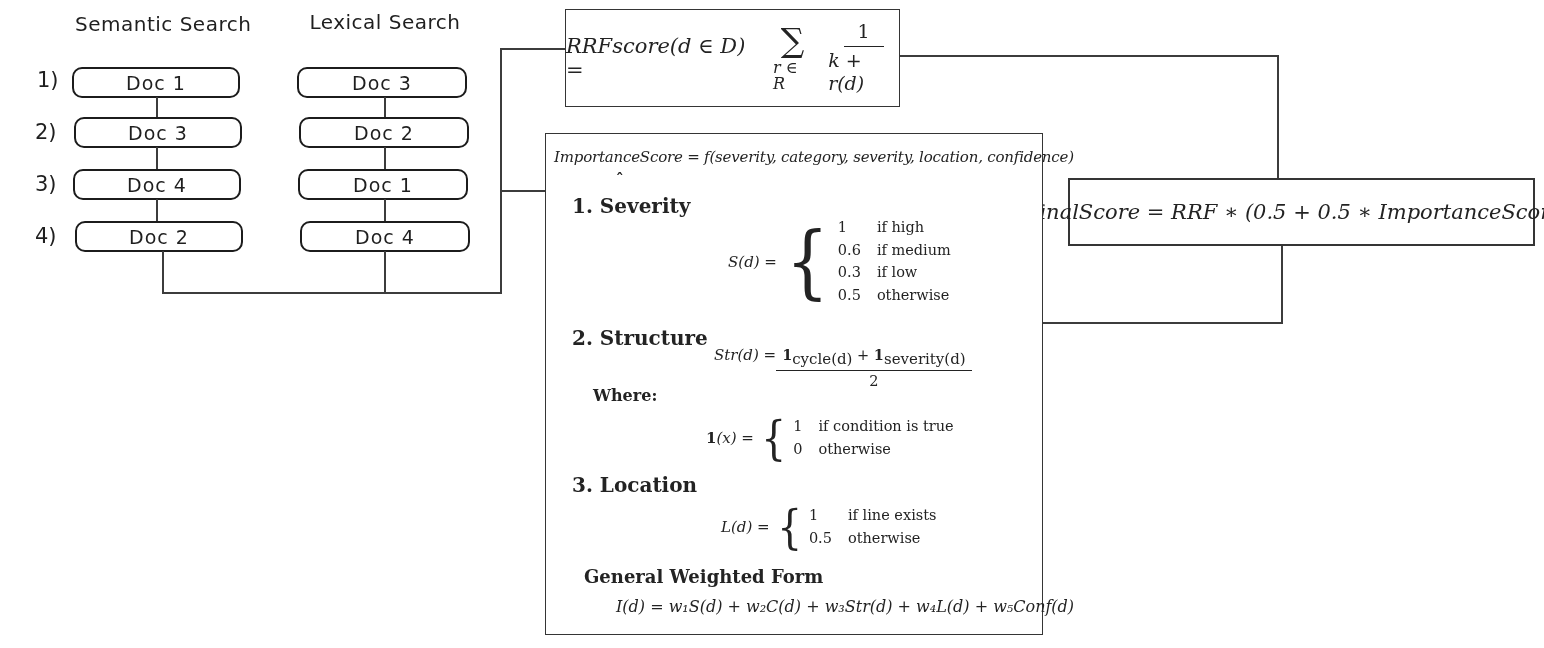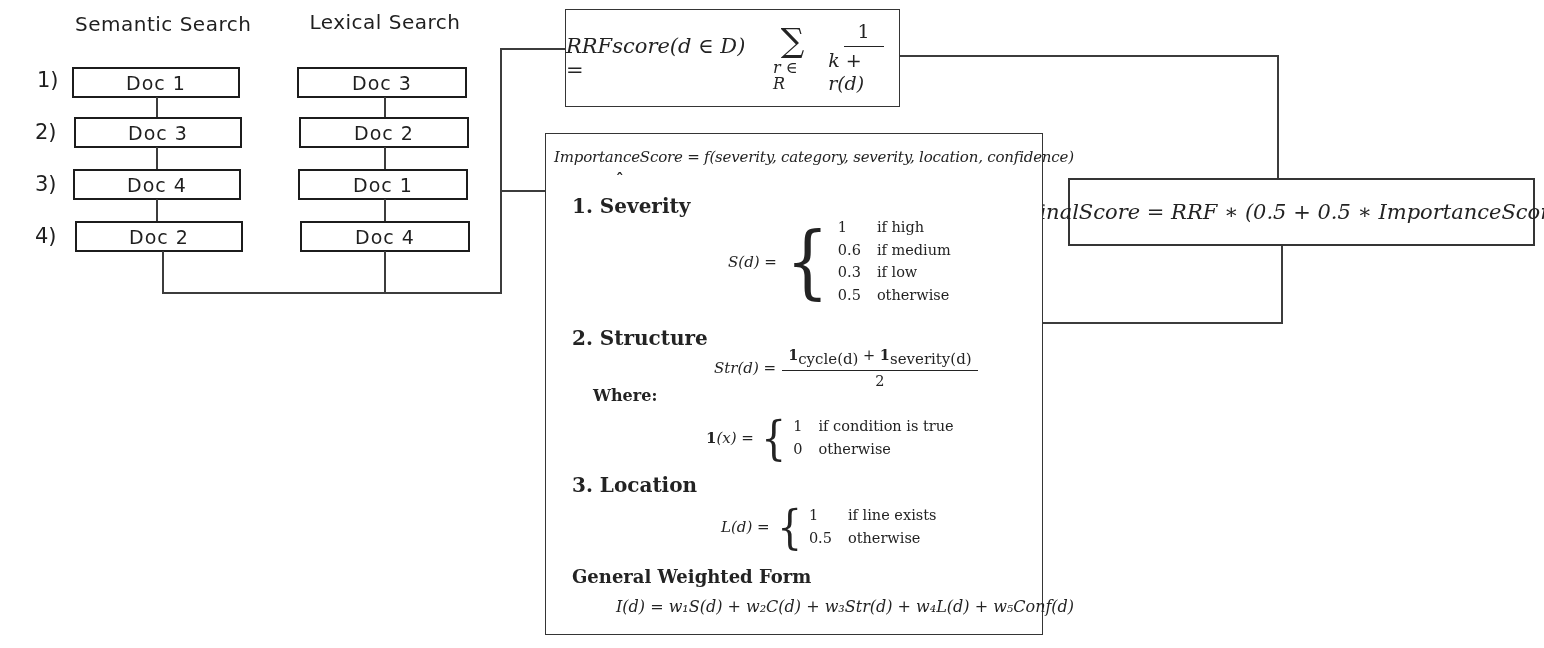--- a/index.html
+++ b/index.html
@@ -3,21 +3,21 @@
 <meta charset="utf-8">
 <style>
   html,body{margin:0;padding:0;background:#ffffff;}
   .canvas{position:relative;width:1544px;height:648px;background:#ffffff;overflow:hidden;
           font-family:"DejaVu Sans",sans-serif;color:#1c1c1c;}
 
   
   .hand{font-family:cursive, "DejaVu Sans", sans-serif;color:#1f1f1f;}
   .col-title{position:absolute;font-size:20px;letter-spacing:.5px;text-align:center;white-space:nowrap;}
   .rank{position:absolute;font-size:21px;}
-  .docbox{position:absolute;width:168px;height:31px;border:2.6px solid #1c1c1c;border-radius:0;
+  .docbox{position:absolute;width:168px;height:31px;border:2.6px solid #1c1c1c;border-radius:10px;
           background:#fff;display:flex;align-items:center;justify-content:center;
           font-size:19px;letter-spacing:1px;box-sizing:border-box;}
 
   
   .hline{position:absolute;height:1.5px;background:#3c3c3c;}
   .vline{position:absolute;width:1.5px;background:#3c3c3c;}
 
   
   .fbox{position:absolute;background:#fff;border:1.6px solid #353535;box-sizing:border-box;}
   .math{font-family:"DejaVu Serif","Liberation Serif",serif;color:#232323;}
@@ -48,21 +48,21 @@
   .cases{position:absolute;display:flex;align-items:center;gap:5px;}
   .cases .lhs{font-size:15px;font-style:italic;white-space:nowrap;}
   .brace{font-family:"DejaVu Serif",serif;font-weight:400;line-height:1;transform:scaleX(.85);}
   .brace.b4{font-size:80px;}
   .brace.b2{font-size:46px;}
   .caserows{display:grid;grid-template-columns:auto auto;column-gap:16px;row-gap:3px;
             font-size:14.5px;line-height:1.35;}
   .caserows .v{font-style:normal;}
   .caserows .c{font-style:normal;white-space:nowrap;}
 
-  .strf{position:absolute;display:flex;align-items:center;gap:6px;}
+  .strf{position:absolute;display:flex;}
   .strf .lhs{font-size:15px;font-style:italic;}
   .sfrac{display:inline-flex;flex-direction:column;align-items:center;line-height:1.2;}
   .sfrac .snum{border-bottom:1.3px solid #232323;padding:0 6px 2px;font-size:14.5px;}
   .sfrac .sden{padding-top:2px;font-size:14.5px;}
   .snum b{font-style:normal;}
   .snum sub{font-size:15px;font-style:normal;}
   .ind-lhs b{font-style:normal;}
 </style>
 </head>
 <body>
@@ -174,17 +174,17 @@
       <span class="lhs">L(d) =</span>
       <span class="brace b2">{</span>
       <span class="caserows">
         <span class="v">1</span>
           <span class="c">if line exists</span>
         <span class="v">0.5</span>
           <span class="c">otherwise</span>
       </span>
     </div>
 
-    <div class="gwf-h" style="left:26px;top:432px;">General Weighted Form</div>
+    <div class="gwf-h" style="left:38px;top:432px;">General Weighted Form</div>
     <div class="gwf-f" style="left:70px;top:463px;width:380px;text-align:center;">I(d) = w₁S(d) + w₂C(d) + w₃Str(d) + w₄L(d) + w₅Conf(d)</div>
   </div>
 
 </div>
 
 </body></html>

